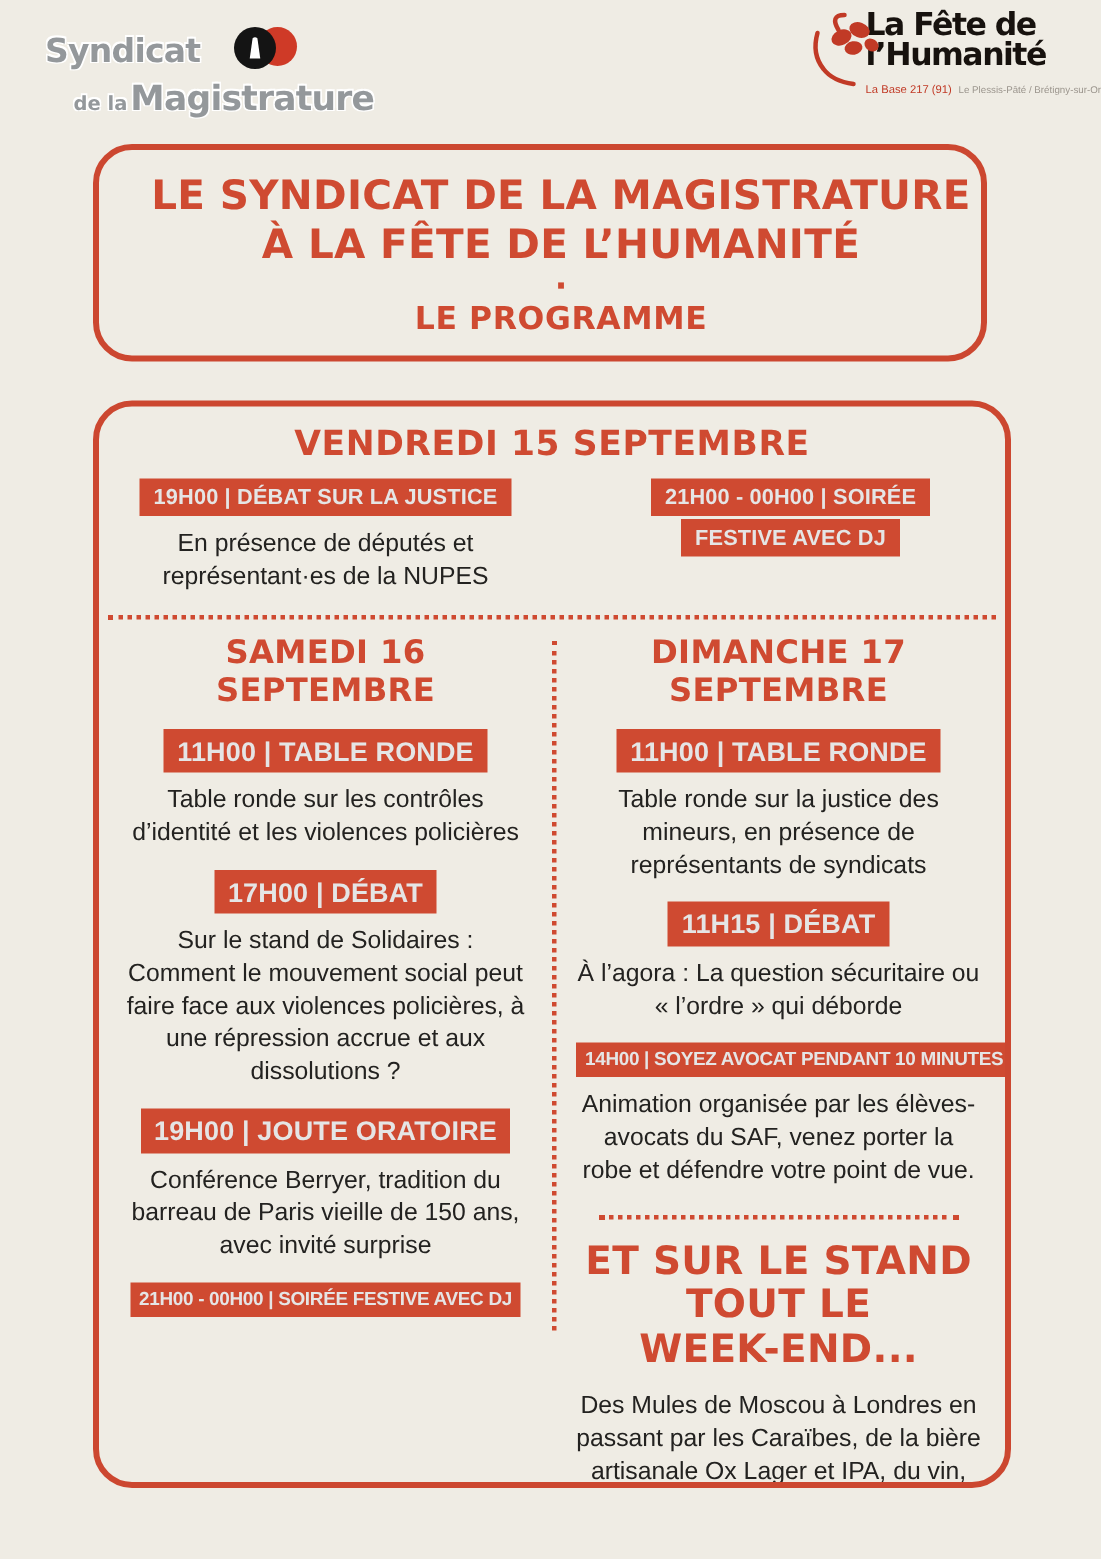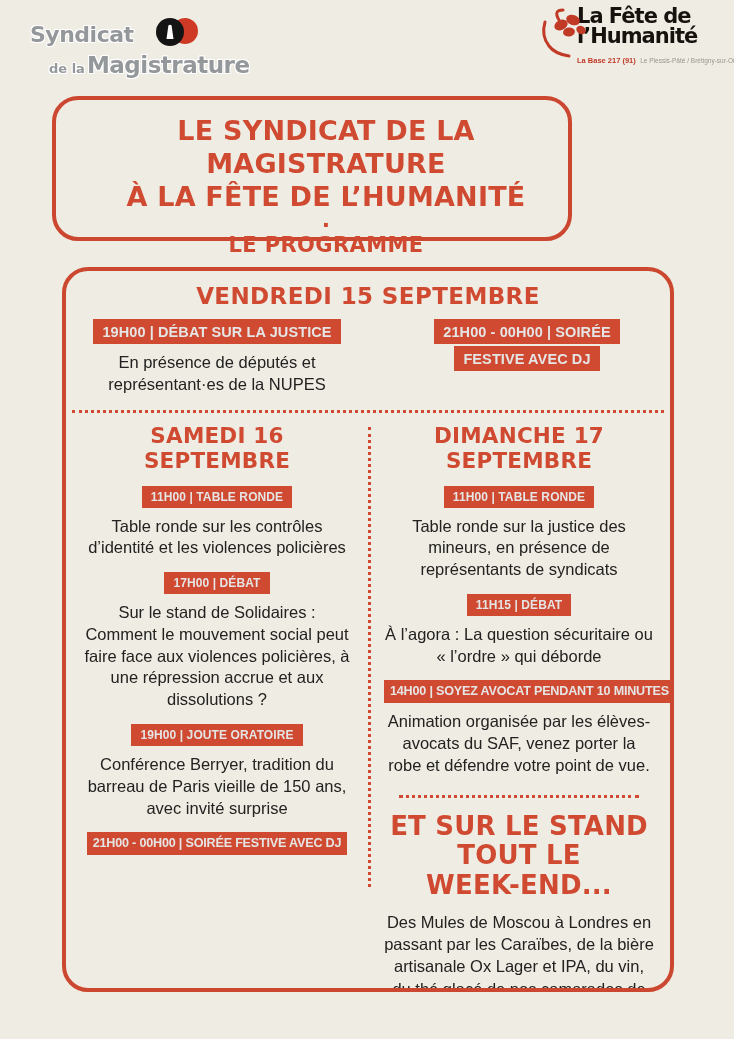--- a/index.html
+++ b/index.html
@@ -23,25 +23,25 @@
   .sm-dela { font-size:13px; margin-right:2px;margin-left:19px; }
   .sm-mag { font-size:23px; letter-spacing:-0.5px; }
   .logo-fete { position:absolute; left:545px; top:6px; width:175px; }
   .fete-flower { position:absolute; left:-6px; top:2px; }
   .fete-text {
     margin-left:32px;
     font-family:"DejaVu Sans", sans-serif; font-weight:bold;
     color:#17120e; font-size:21px; line-height:0.96; letter-spacing:-1px;
   }
   .fete-sub { margin-left:32px; margin-top:3px; white-space:nowrap; }
-  .fete-sub-bold { font-size:7.5px; font-weight:bold; color:#c13a26; }
+  .fete-sub-bold { font-size:7.5px; font-weight:normal; color:#c13a26; }
   .fete-sub-small { font-size:6.5px; color:#9b958d; }
   
   .title-box {
-    position:absolute; left:52px; top:96px; width:520px; height:145px;
+    position:absolute; left:62px; top:96px; width:596px; height:145px;
     border:4px solid #cc4730; border-radius:26px;
     text-align:center; padding-top:15px;padding-left:28px;
   }
   .display { font-family:"DejaVu Sans", sans-serif; font-weight:bold; color:#cf4a31; }
   .main-title { font-size:27px; line-height:1.22; letter-spacing:0.2px; }
   .title-dot { font-size:22px; line-height:0.6; margin-top:4px; }
   .subtitle { font-size:21px; margin-top:2px; letter-spacing:0.4px; }
   .program-box {
     position:absolute; left:62px; top:267px; width:612px; height:725px;
     border:4px solid #cc4730; border-radius:26px;
@@ -59,21 +59,21 @@
   }
   .badge-stack .badge { margin-bottom:2px; }
   .desc { font-size:16.5px; line-height:1.32; margin-top:8px; color:#232220; }
   .divider-h { border-top:3px dotted #cf4a31; margin:14px 6px 0; }
   
   .two-cols { display:flex; position:relative; }
   .divider-v { position:absolute; left:50%; top:14px; height:460px; border-left:3px dotted #cf4a31; }
   .col { width:50%; padding:0 16px; text-align:center; }
   .day-title { font-size:21.5px; margin-top:10px; letter-spacing:0.2px; }
   .event { margin-top:13px; }
-  .event .badge { font-size:12px; }
+  .event .badge { font-size:18px; }
   .badge-long { font-size:12.6px !important; letter-spacing:-0.2px; padding-left:6px; padding-right:6px; }
   .divider-short { border-top:3px dotted #cf4a31; width:240px; margin:18px auto 0; }
   .weekend-title { font-size:26px; line-height:1.15; margin-top:14px; letter-spacing:0.2px; }
   .weekend-desc { font-size:16.5px; line-height:1.34; margin-top:10px; color:#232220; }
 </style>
 </head>
 <body>
 
 <div class="poster">
 

